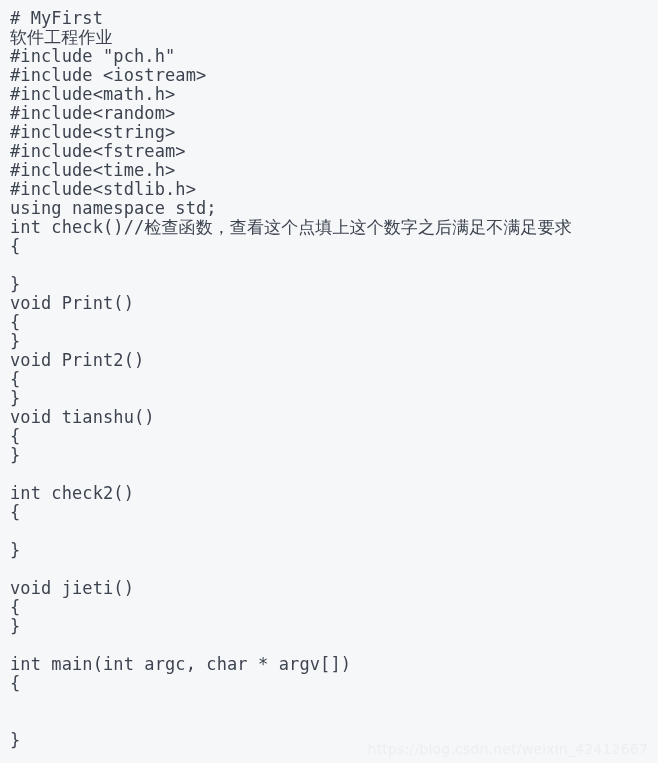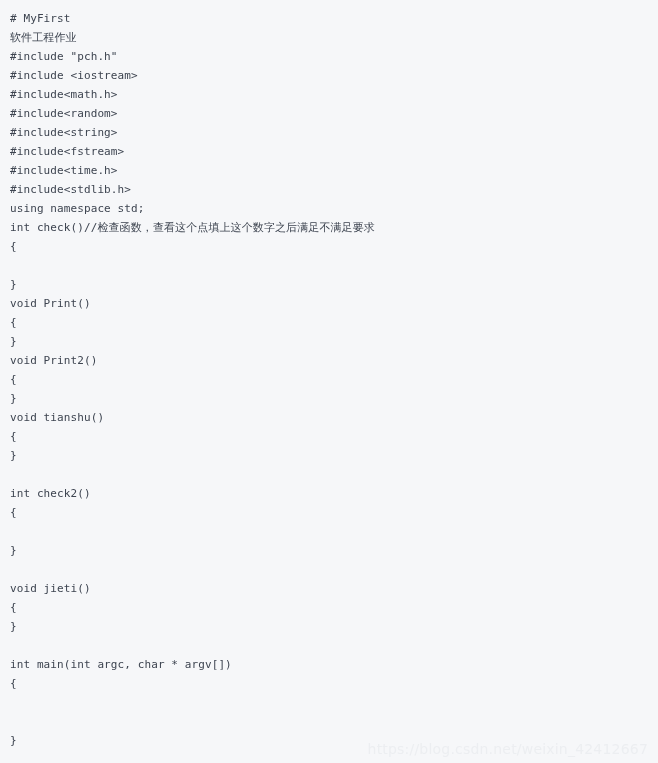--- a/index.html
+++ b/index.html
@@ -18,21 +18,21 @@
     width: 658px;
     height: 763px;
     box-sizing: border-box;
     padding: 9px 0 0 10px;
     background: #f6f7f9;
   }
   .code-line {
     display: block;
     height: 19px;
     line-height: 19px;
-    font-size: 11px;
+    font-size: 17px;
     color: #3d4450;
     white-space: pre;
     letter-spacing: 0.1px;
     font-family: "DejaVu Sans Mono", "Liberation Mono", monospace;
   }
   .code-line.blank {
     color: transparent;
   }
   #watermark {
     position: absolute;

